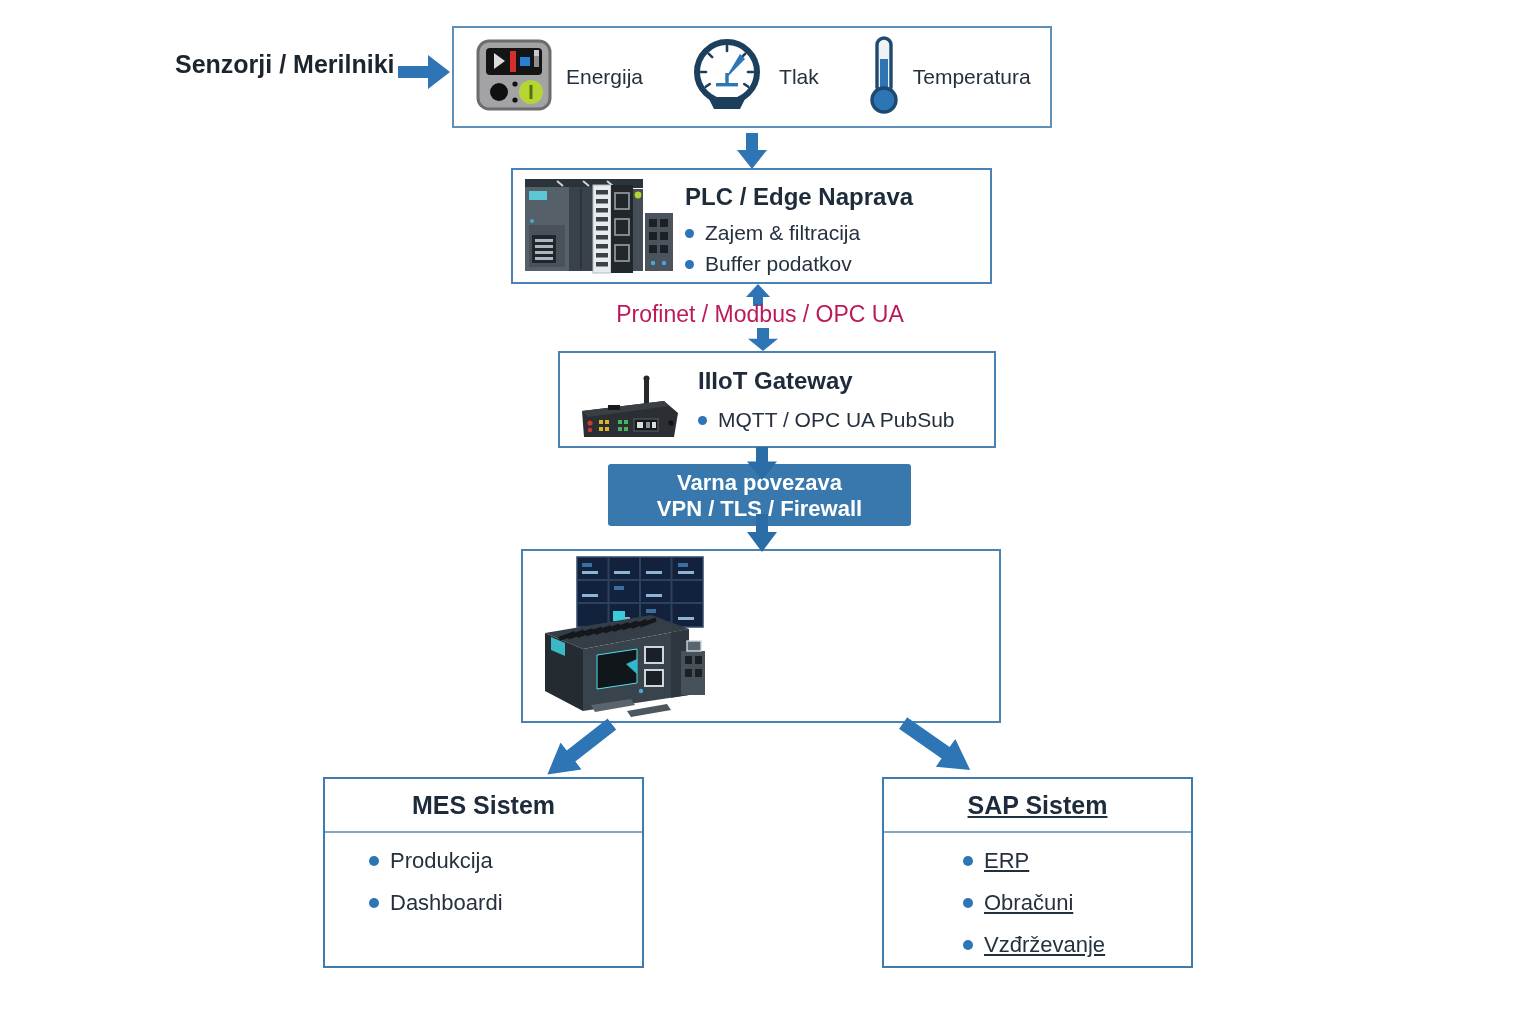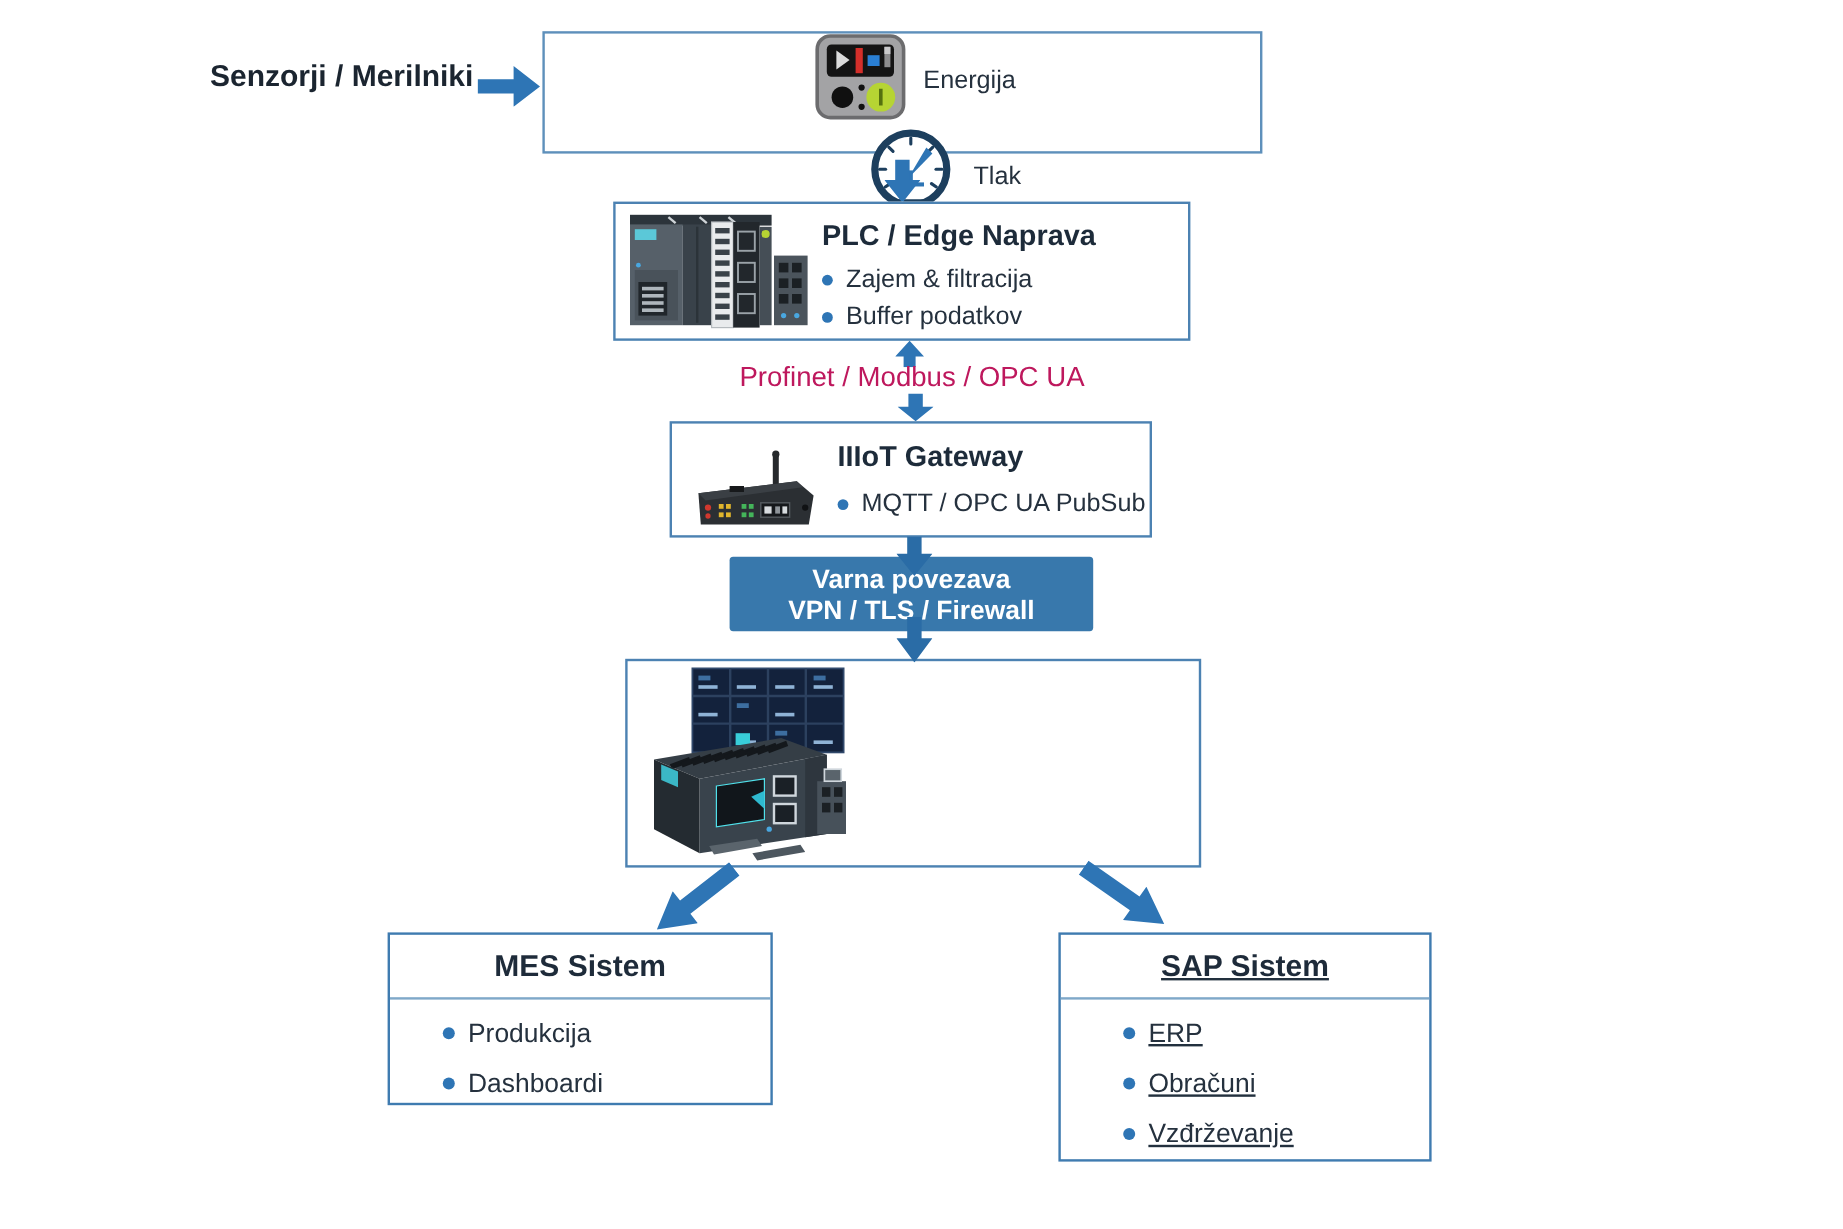--- a/index.html
+++ b/index.html
@@ -5,29 +5,29 @@
   * { box-sizing: border-box; margin: 0; padding: 0; }
   html,body { background:#ffffff; }
   .canvas {
     position: relative; width: 1536px; height: 1024px; background: #ffffff;
     font-family: "Liberation Sans", sans-serif; overflow: hidden; color:#22303e;
   }
   .abs { position: absolute; }
 
   .senzorji-label { left:175px; top:50px; font-size:25px; font-weight:bold; color:#1b2530; }
 
-  .box { position:absolute; background:#fff; border:2px solid #4c82b2;flex-direction:column; }
+  .box { position:absolute; background:#fff; border:2px solid #4c82b2; }
   .sensor-box { left:452px; top:26px; width:600px; height:102px; border-color:#5e90bb;
     display:flex; align-items:center; padding-left:22px; }
   .sensor-item { display:flex; align-items:center; gap:14px; }
   .sensor-item + .sensor-item { margin-left:46px; }
   .sensor-label { font-size:21px; color:#25313e; }
 
   .plc-box { left:511px; top:168px; width:481px; height:116px; }
-  .gateway-box { left:558px; top:351px; width:402px; height:97px; }
+  .gateway-box { left:558px; top:351px; width:438px; height:97px; }
   .platform-box { left:521px; top:549px; width:480px; height:174px; }
 
   .box-title { font-size:24px; font-weight:bold; color:#1d2b3a; }
   .bullets { list-style:none; margin-top:10px; }
   .bullets li { display:flex; align-items:center; gap:11px; font-size:21px; color:#25313e; }
   .bullets li + li { margin-top:7px; }
   .dot { width:9px; height:9px; border-radius:50%; background:#2e75b5; flex:none; }
 
   .plc-text { position:absolute; left:172px; top:13px; }
   .gateway-text { position:absolute; left:138px; top:14px; }
@@ -40,26 +40,26 @@
   .platform-text .dot { width:10px; height:10px; }
 
   .protocol-label { left:535px; top:301px; width:450px; text-align:center;
     font-size:23px; color:#be185d; }
 
   .secure-box { left:608px; top:464px; width:303px; height:62px; background:#3878ac;
     border-radius:3px; text-align:center; color:#fff; padding-top:6px; z-index:2; }
   .secure-box .line { font-size:22px; font-weight:bold; line-height:26px; }
 
   .sys-box { position:absolute; background:#fff; border:2px solid #3f7bb0; }
-  .mes-box { left:323px; top:777px; width:321px; height:144px; }
+  .mes-box { left:323px; top:777px; width:321px; height:191px; }
   .sap-box { left:882px; top:777px; width:311px; height:191px;text-decoration:underline; }
   .sys-header { height:54px; border-bottom:2px solid #7fa8c9; text-align:center; }
   .sys-title { line-height:52px; font-size:25px; font-weight:bold; color:#1e2b3a; }
   .sys-body { padding:15px 0 0 44px; }
-  .sap-box .sys-body { padding-left:52px; }
+  .sap-box .sys-body { padding-left:52px;margin-left:27px; }
   .sys-body .bullets { margin-top:0; }
   .sys-body .bullets li { font-size:22px; }
   .sys-body .bullets li + li { margin-top:16px; }
   .sys-body .dot { width:10px; height:10px; }
 
   .arrow { position:absolute; }
   .arrow svg { display:block; width:100%; height:100%; }
   .fill-blue { fill:#2e75b5; }
   .fill-deep { fill:#2a6ca6; }
   .diag { transform-origin: 0 50%; }

